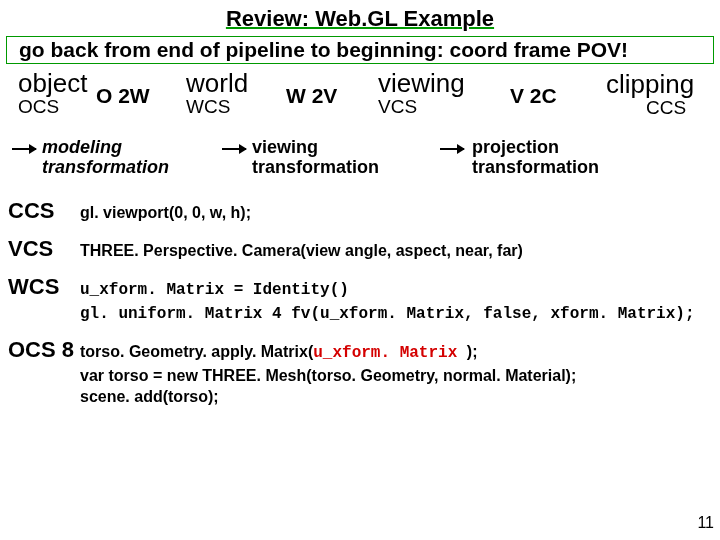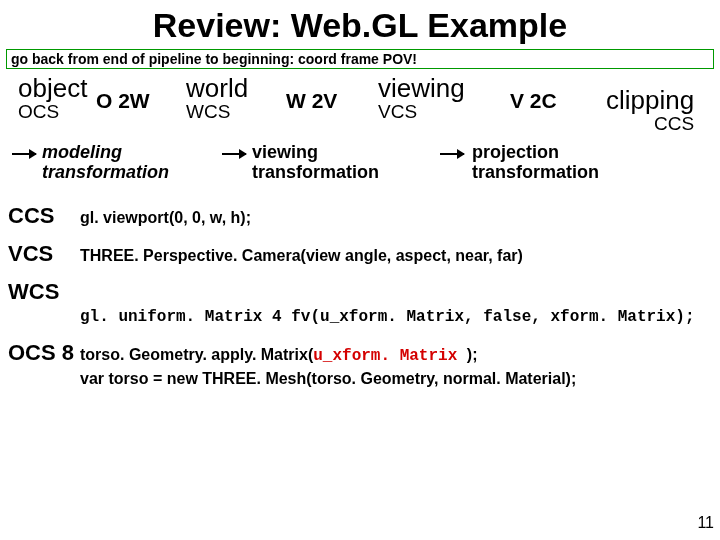--- a/index.html
+++ b/index.html
@@ -8,32 +8,33 @@
     padding: 0;
     width: 720px;
     height: 540px;
     font-family: Arial, Helvetica, sans-serif;
     background: #fff;
     color: #000;
     position: relative;
   }
   .title {
     text-align: center;
-    font-size: 34px;
+    font-size: 22px;
     font-weight: bold;
     padding-top: 6px;
     padding-bottom: 4px;
+    text-decoration: underline;
     text-decoration-color: #009900;
     text-decoration-thickness: 2px;
   }
   .sub {
     border: 1.5px solid #009900;
     margin: 0 6px 6px 6px;
-    padding: 1px 4px;
-    font-size: 14px;
+    padding: 1px 12px;
+    font-size: 21px;
     font-weight: bold;
   }
   .pipeline {
     position: relative;
     height: 120px;
     margin: 0 6px;
   }
   .frame {
     position: absolute;
     line-height: 1.05;
@@ -126,21 +127,21 @@
     <span class="small">WCS</span>
   </div>
   <div class="label" style="left:280px; top:14px;">W 2V</div>
 
   <div class="frame" style="left:372px; top:0;">
     <span class="big">viewing</span>
     <span class="small">VCS</span>
   </div>
   <div class="label" style="left:504px; top:14px;">V 2C</div>
 
-  <div class="frame" style="left:600px; top:12px; text-align:right;">
+  <div class="frame" style="left:600px; top:1px; ">
     <span class="big">clipping</span>
     <span class="small" style="padding-left:40px;">CCS</span>
   </div>
 
   <div class="arrow" style="left:6px;"></div>
   <div class="xform" style="left:36px; white-space:pre;font-style:italic;">modeling
 transformation</div>
 
   <div class="arrow" style="left:216px;"></div>
   <div class="xform" style="left:246px; white-space:pre;">viewing
@@ -159,28 +160,29 @@
   </div>
 
   <div class="stage">
     <div class="tag">VCS</div>
     <div class="body">THREE. Perspective. Camera(view angle, aspect, near, far)</div>
   </div>
 
   <div class="stage">
     <div class="tag">WCS</div>
     <div class="body">
-      <br>
+      <span class="mono">u_xform. Matrix = Identity()</span><br>
       <span class="mono">gl. uniform. Matrix 4 fv(u_xform. Matrix, false, xform. Matrix);</span>
     </div>
   </div>
 
   <div class="stage">
     <div class="tag">OCS 8</div>
     <div class="body">
       <span>torso. Geometry. apply. Matrix(</span><span class="mono red">u_xform. Matrix </span><span>);</span><br>
       <span>var torso = new THREE. Mesh(torso. Geometry, normal. Material);</span><br>
+      <span>scene. add(torso);</span>
     </div>
   </div>
 
 </div>
 
 <div class="pagenum">11</div>
 
 </body></html>

